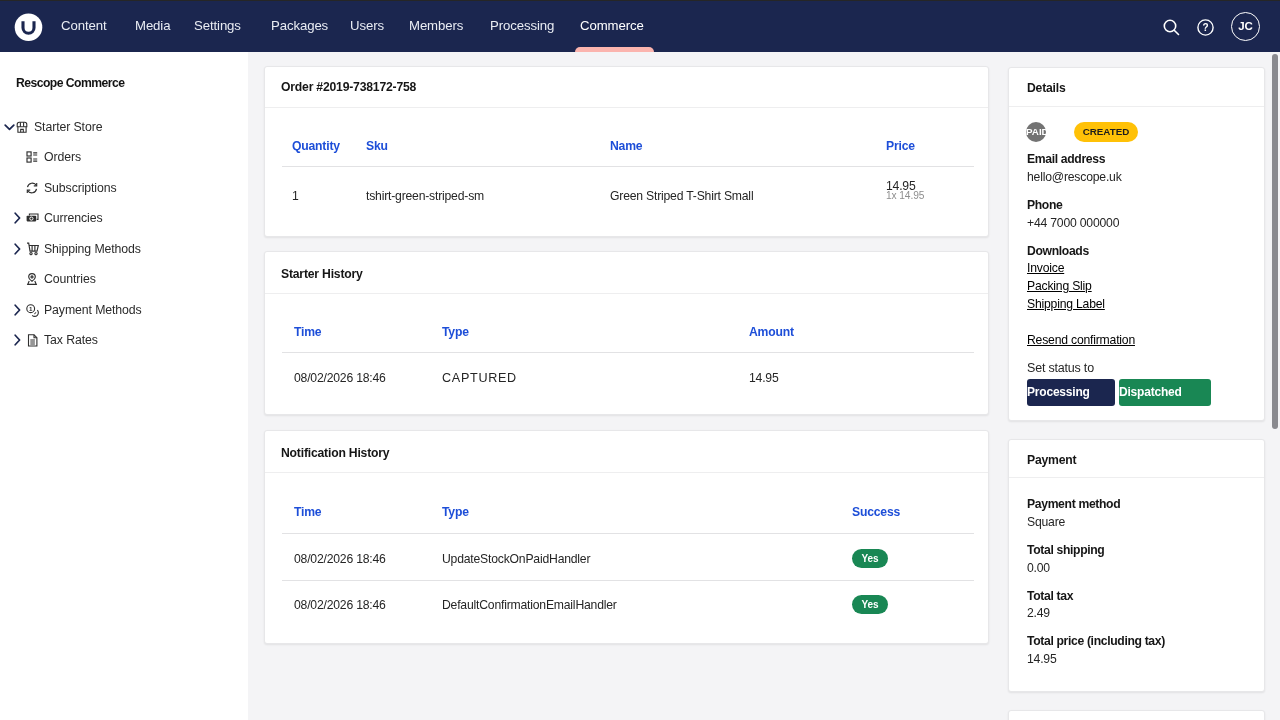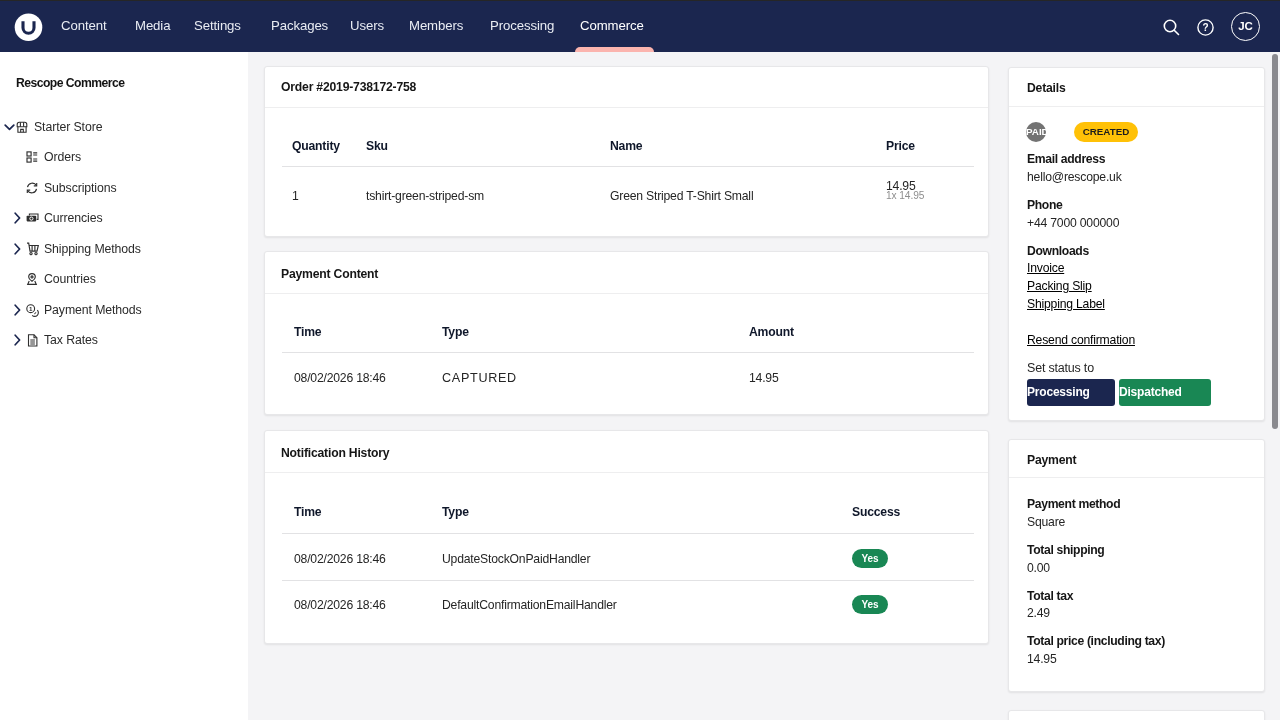--- a/index.html
+++ b/index.html
@@ -8,21 +8,21 @@
 .nav{position:absolute;top:0;height:52px;line-height:52px;font-size:13.2px;letter-spacing:-0.1px;color:#e9ecf3;white-space:nowrap}
 .pink{position:absolute;left:575px;top:47px;width:79px;height:5px;background:#fbb4ae;border-radius:5px 5px 0 0}
 aside{position:absolute;left:0;top:52px;width:248px;height:668px;background:#fff;z-index:2}
 .treehead{position:absolute;left:16px;top:24px;font-size:12.2px;letter-spacing:-0.55px;font-weight:bold;color:#131313}
 .trow{position:absolute;height:20px;font-size:12.3px;letter-spacing:-0.1px;color:#2b2b2b;white-space:nowrap}
 .trow svg{position:absolute}
 .card{position:absolute;background:#fff;border:1px solid #e7e7e9;border-radius:3px;box-shadow:0 1px 2px rgba(0,0,0,.08)}
 .ct{position:absolute;font-size:12.2px;letter-spacing:-0.2px;font-weight:bold;color:#161616;line-height:18px;white-space:nowrap}
 .hr{position:absolute;height:1px;background:#eeeeef}
 .hr2{position:absolute;height:1px;background:#e2e2e4}
-.th{position:absolute;font-size:12.2px;letter-spacing:-0.2px;font-weight:bold;color:#0f172a;line-height:18px;white-space:nowrap}
+.th{position:absolute;font-size:12.2px;letter-spacing:-0.2px;font-weight:bold;color:#1d4ed8;line-height:18px;white-space:nowrap}
 .td{position:absolute;font-size:12.2px;letter-spacing:-0.2px;color:#252525;line-height:18px;white-space:nowrap}
 .sm{position:absolute;font-size:10.2px;letter-spacing:-0.1px;color:#8e8e8e;line-height:13px;white-space:nowrap}
 .lbl{position:absolute;font-size:12.2px;letter-spacing:-0.35px;font-weight:bold;color:#161616;line-height:18px;white-space:nowrap}
 .val{position:absolute;font-size:12.2px;letter-spacing:-0.2px;color:#252525;line-height:18px;white-space:nowrap}
 .link{position:absolute;font-size:12.2px;letter-spacing:-0.2px;color:#000000;text-decoration:underline;line-height:18px;white-space:nowrap}
 .pill{position:absolute;height:20px;border-radius:10px;font-size:9.8px;letter-spacing:0;font-weight:bold;text-align:center;line-height:20px}
 .btn{position:absolute;height:27px;border-radius:3px;font-size:12px;letter-spacing:-0.2px;font-weight:bold;color:#fff;text-align:left;line-height:27px}
 .yes{position:absolute;width:36px;height:19px;border-radius:10px;background:#198754;color:#fff;font-size:10px;font-weight:bold;text-align:center;line-height:19px}
 .thumb{position:absolute;left:1272px;top:54px;width:6px;height:375px;background:#8a8a8f;border-radius:3px;z-index:4}
 </style></head>
@@ -149,21 +149,21 @@
   <div class="th" style="left:621px;top:70px">Price</div>
   <div class="hr2" style="left:17px;top:99px;width:692px"></div>
   <div class="td" style="left:27px;top:120px">1</div>
   <div class="td" style="left:101px;top:120px">tshirt-green-striped-sm</div>
   <div class="td" style="left:345px;top:120px">Green Striped T-Shirt Small</div>
   <div class="td" style="left:621px;top:110px">14.95</div>
   <div class="sm" style="left:621px;top:122px">1x 14.95</div>
 </div>
 
 <div class="card" style="left:264px;top:251px;width:725px;height:164px">
-  <div class="ct" style="left:16px;top:13px">Payment Content</div>
+  <div class="ct" style="left:16px;top:13px">Starter History</div>
   <div class="hr" style="left:0;top:41px;width:723px"></div>
   <div class="th" style="left:29px;top:71px">Time</div>
   <div class="th" style="left:177px;top:71px">Type</div>
   <div class="th" style="left:484px;top:71px">Amount</div>
   <div class="hr2" style="left:17px;top:100px;width:692px"></div>
   <div class="td" style="left:29px;top:117px">08/02/2026 18:46</div>
   <div class="td" style="left:177px;top:117px;font-size:12.6px;letter-spacing:0.7px">CAPTURED</div>
   <div class="td" style="left:484px;top:117px">14.95</div>
 </div>
 

